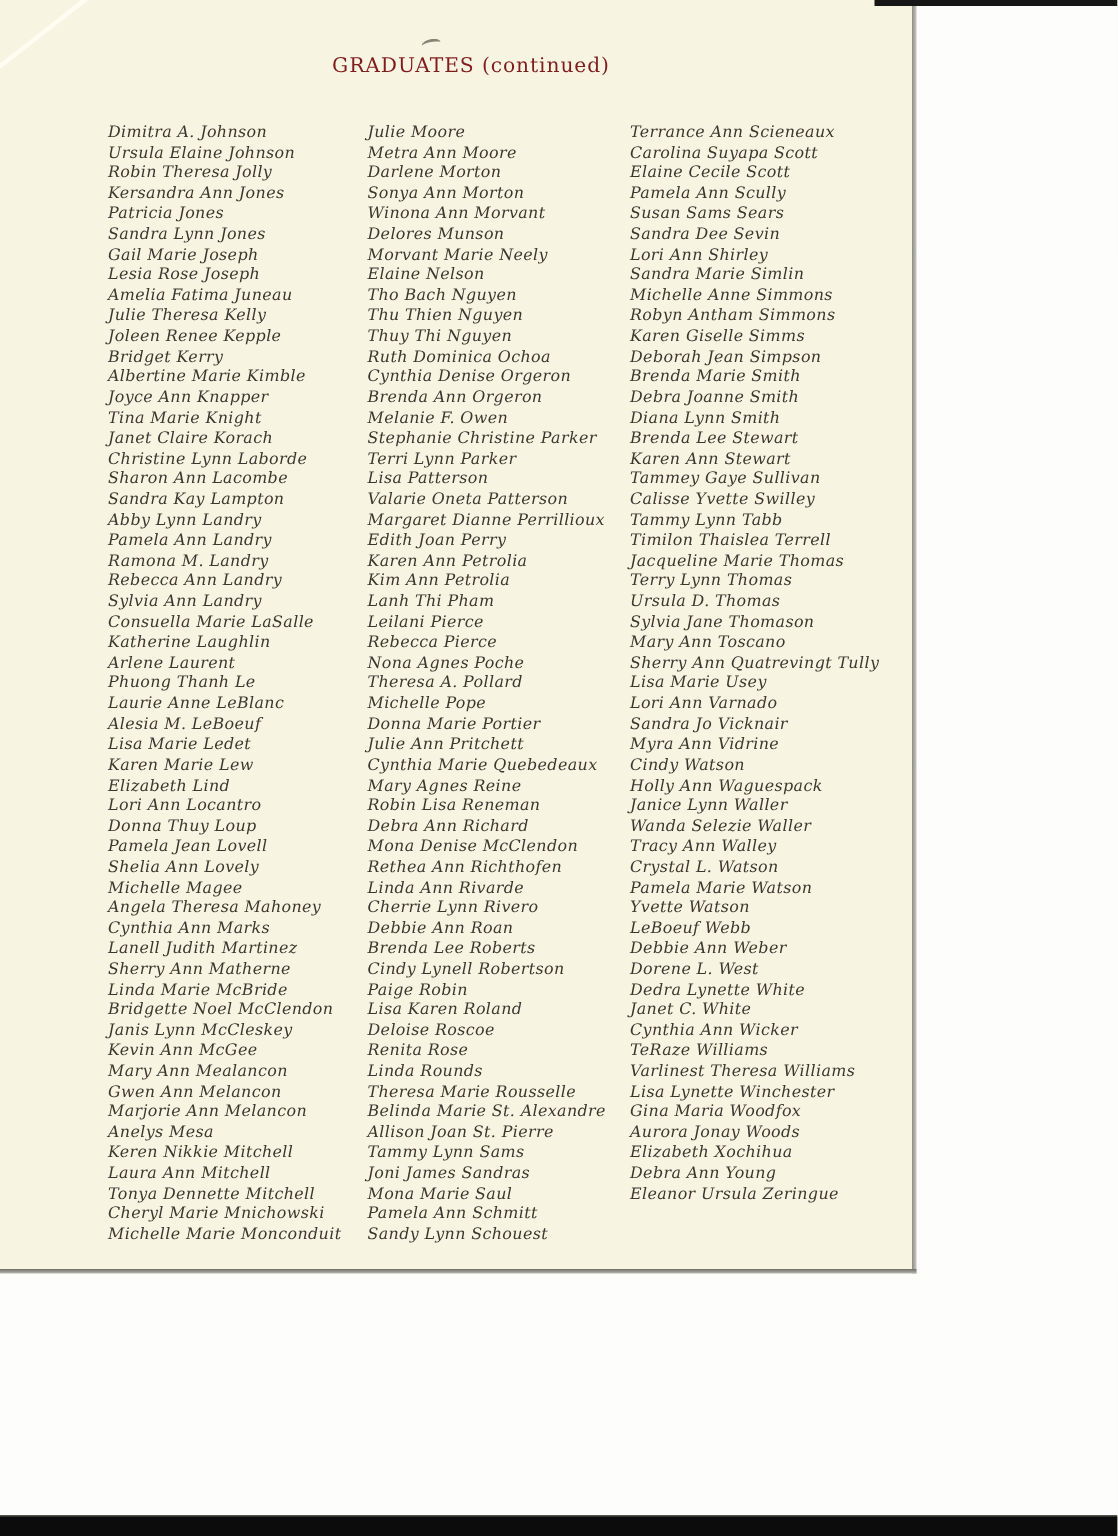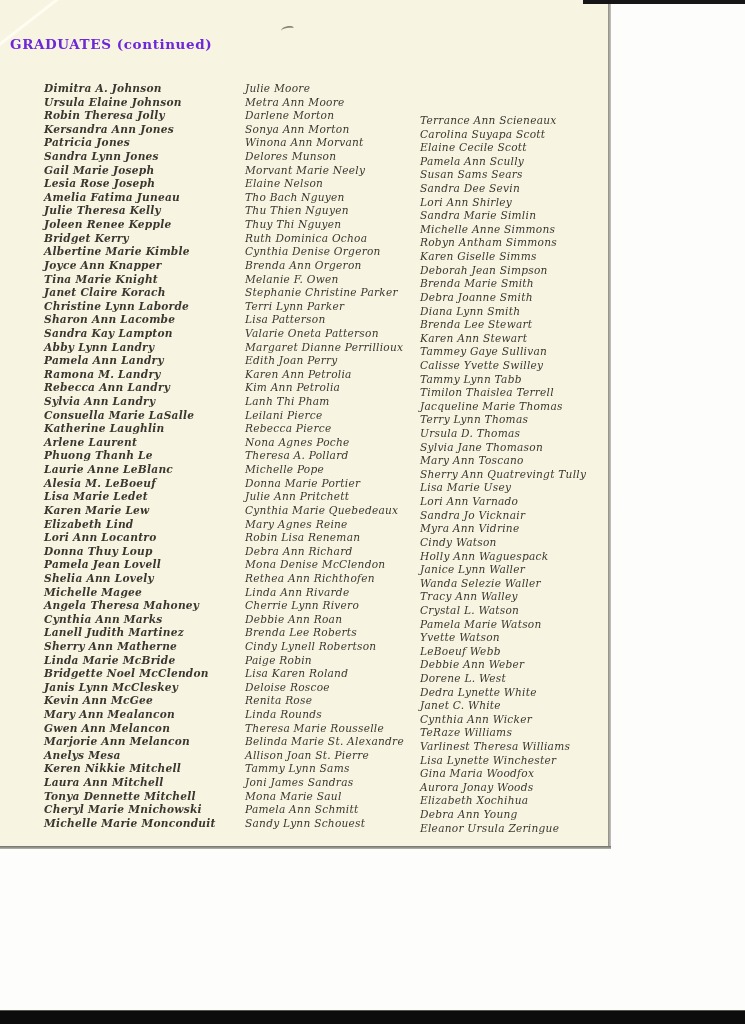--- a/index.html
+++ b/index.html
@@ -25,37 +25,37 @@
     background:#fffef4;opacity:.9;transform:rotate(-38deg);
   }
   .scanner-edge-top{
     position:absolute;left:583px;top:0;width:162px;height:4px;background:#161616;
   }
   .scanner-edge-bottom{
     position:absolute;left:0;top:1011px;width:745px;height:13px;background:#0c0c0c;
     box-shadow:0 -1px 0 #55544e;
   }
   .page-title{
-    position:absolute;left:10px;top:36px;width:608px;text-align:left;
-    font-weight:bold;font-size:13.5px;letter-spacing:.6px;color:#6d28d9;
+    position:absolute;left:10px;top:36px;width:608px;text-align:center;
+    font-weight:normal;font-size:13.5px;letter-spacing:.6px;color:#7f1d1d;
     font-family:"DejaVu Serif", serif;
   }
   .scan-artifact-tilde{
     position:absolute;left:281px;top:26px;width:13px;height:5px;
     border-top:2px solid #6d6a60;border-radius:60% 40% 0 0;
     transform:rotate(-6deg);opacity:.8;
   }
   .col{
     position:absolute;top:82px;
     font-style:italic;font-size:10.6px;line-height:13.62px;
     letter-spacing:.25px;color:var(--ink,#3b372f);white-space:nowrap;
   }
-  .col-0{left:44px;font-weight:bold;}
+  .col-0{left:72px;}
   .col-1{left:245px;}
-  .col-2{left:420px;margin-top:32px;}
+  .col-2{left:420px;}
   .name{height:13.62px;}
 </style>
 </head>
 <body>
 
 <div class="scan" style="--paper: #f8f4e2; --bg: #fdfdfc; --ink: #3b372f;">
   <div class="paper"></div>
   <div class="corner-crease"></div>
   <div class="paper-shadow-right"></div>
   <div class="paper-shadow-bottom"></div>

